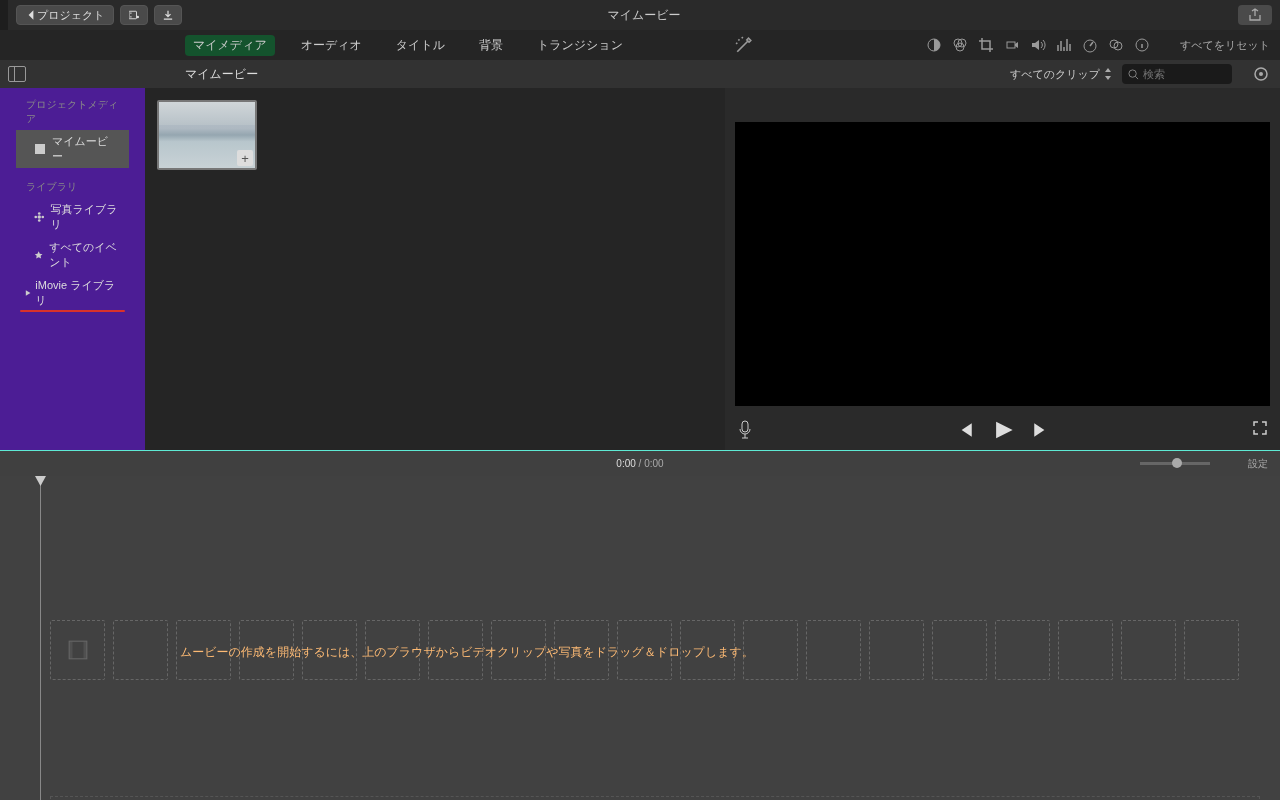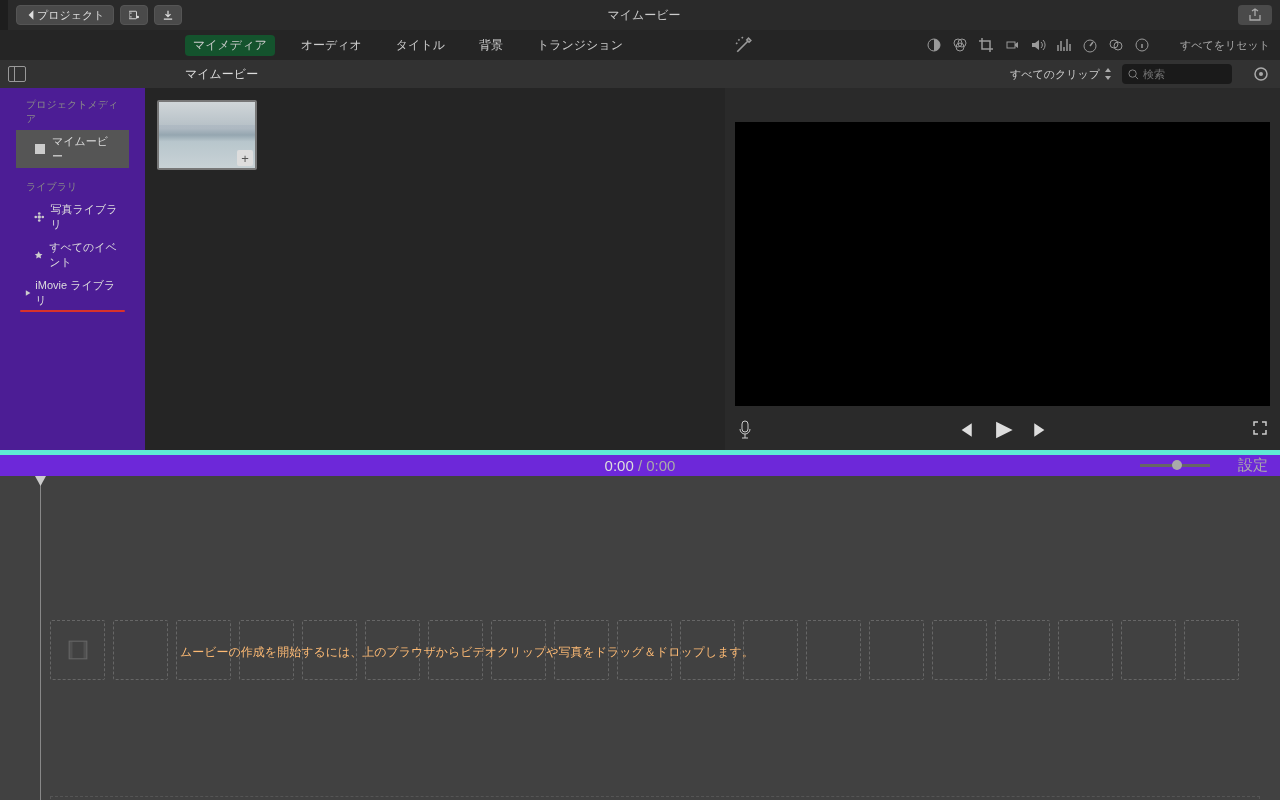--- a/index.html
+++ b/index.html
@@ -50,21 +50,21 @@
 .preview { width: 555px; background: #2a2a2a; display: flex; flex-direction: column; }
 .preview-toolbar { height: 30px; display: flex; align-items: center; padding: 0 10px; gap: 10px; }
 .wand { width: 18px; height: 18px; fill: #999; }
 .preview-vid { flex: 1; margin: 4px 10px; background: #000; }
 .preview-controls { height: 40px; display: flex; align-items: center; padding: 0 12px; position: relative; }
 .pc-center { position:absolute; left:50%; transform:translateX(-50%); display:flex; align-items:center; gap:18px; }
 .pc-center svg { width: 18px; height: 18px; fill: #ddd; cursor:pointer; }
 .pc-center svg.play { width: 22px; height: 22px; }
 
 
-.time-bar { height: 26px; background: #6d28d9; display: flex; align-items: center; position: relative; font-size: 15px; color: #aaa; border-top: 5px solid #5eead4; }
+.time-bar { height: 26px; background: #404040; display: flex; align-items: center; position: relative; font-size: 10px; color: #aaa; border-top: 1px solid #5eead4; }
 .time-center { position:absolute; left:50%; transform:translateX(-50%); }
 .zoom-slider { position:absolute; right: 70px; width: 70px; height: 3px; background: #666; }
 .zoom-slider::after { content:''; position:absolute; left: 45%; top:-4px; width:10px; height:10px; background:#aaa; border-radius:50%; }
 .settings-txt { position:absolute; right: 12px; }
 
 
 .timeline { height: 352px; background: #414141; position: relative; padding-top: 4px; }
 .playhead { position:absolute; left: 40px; top: 0; width: 1px; height: 100%; background: #888; z-index:5; }
 .playhead::before { content:''; position:absolute; top:0; left:-5px; width:11px; height:10px; background:#ccc; clip-path: polygon(0 0, 100% 0, 50% 100%); }
 .drop-row { display:flex; align-items:center; gap: 8px; padding: 140px 0 0 50px; }

